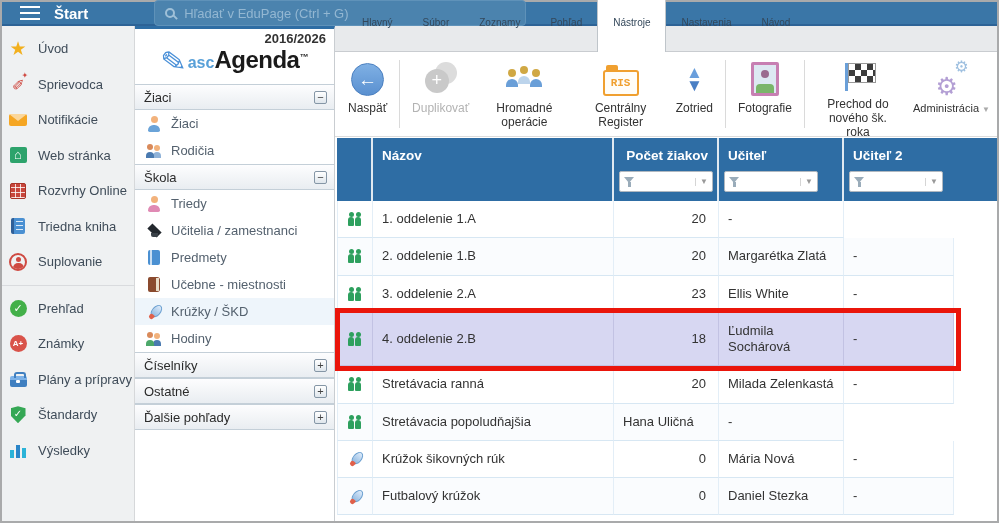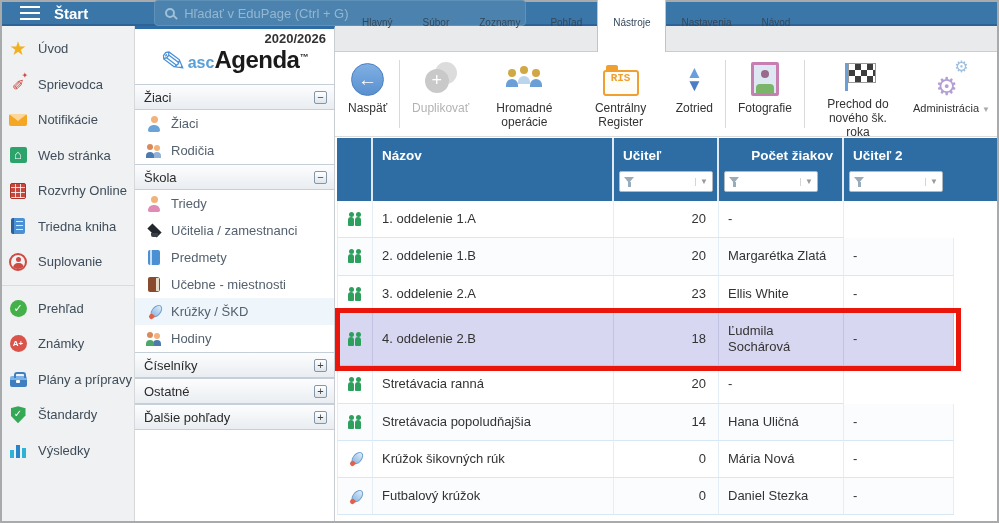--- a/index.html
+++ b/index.html
@@ -118,21 +118,21 @@
   .caret { font-size:8px; color:#aaa; margin-left:3px; }
 
   .tb-back { width:33px; height:33px; border-radius:50%; background:linear-gradient(#7fb0e4,#5a90d0); border:1px solid #4a7fc0; color:#fff; font-size:19px; font-weight:bold; text-align:center; line-height:31px; }
   .tb-back::before { content:"←"; }
   .tb-dup { position:relative; width:40px; height:34px; }
   .tb-dup::before { content:""; position:absolute; right:4px; top:0; width:22px; height:22px; border-radius:50%; background:#dcdcdc; }
   .tb-dup::after { content:"+"; position:absolute; left:4px; top:7px; width:24px; height:24px; border-radius:50%; background:#c9c9c9; color:#fff; font-size:18px; line-height:23px; text-align:center; }
   .tb-ppl { position:relative; width:40px; height:32px; }
   .tb-ppl::before { content:""; position:absolute; top:3px; left:16px; width:8px; height:8px; border-radius:50%; background:#d0a844; box-shadow:-12px 3px 0 #d0a844, 12px 3px 0 #d0a844; }
   .tb-ppl::after { content:""; position:absolute; top:13px; left:14px; width:12px; height:8px; border-radius:6px 6px 0 0; background:#bcd4ec; box-shadow:-12px 3px 0 #6a9fd8, 12px 3px 0 #6a9fd8; }
-  .tb-ris { position:relative; width:36px; height:26px; border:2px solid #f0a030; border-radius:3px; margin-top:8px; display:flex; justify-content:center; background:#fffdf8; }
+  .tb-ris { position:relative; width:36px; height:26px; border:2px solid #f0a030; border-radius:3px; margin-top:8px; display:flex; align-items:center; justify-content:center; background:#fffdf8; }
   .tb-ris::before { content:""; position:absolute; top:-7px; left:1px; width:12px; height:5px; background:#f0a030; border-radius:2px 2px 0 0; }
   .tb-ris .ris-txt { font-family:"Liberation Mono","DejaVu Sans Mono",monospace; font-size:11px; font-weight:bold; color:#f0a030; }
   .tb-sort { display:flex; flex-direction:column; align-items:center; line-height:.78; font-size:17px; }
   .tb-sort::before { content:"▲"; color:#6a9fdc; }
   .tb-sort::after { content:"▼"; color:#4a7fc4; }
   .tb-photo { width:28px; height:34px; border:3px solid #c77fb2; border-radius:2px; background:#dde8f2; position:relative; overflow:hidden; }
   .tb-photo::before { content:""; position:absolute; top:5px; left:7px; width:8px; height:8px; border-radius:50%; background:#9a6a8e; }
   .tb-photo::after { content:""; position:absolute; bottom:0; left:2px; right:2px; height:9px; background:#7ab56a; border-radius:4px 4px 0 0; }
   .tb-flag { position:relative; width:38px; height:34px; }
   .tb-flag::before { content:""; position:absolute; left:6px; top:3px; width:3px; height:28px; background:#6a9fd8; }
@@ -255,21 +255,21 @@
         </div>
       <div class="litem">
           <span class="icw">
             <span class="ic-bars"></span>
           </span>
           <span class="lbl">Výsledky</span>
         </div>
     </div>
 
     <div class="agenda">
-      <div class="year">2020/2026</div>
+      <div class="year">2016/2026</div>
       <div class="logo">
         <span class="pencil"></span>
         <span class="asc">asc</span>
         <span class="agn">Agenda</span>
         <span class="tm">™</span>
       </div>
       <div class="tree">
         <div class="tsec">
             <span class="tlabel">Žiaci</span>
             <span class="tgl">−</span>
@@ -408,22 +408,22 @@
             <span class="cap"><span>Administrácia</span><span class="caret">▼</span></span>
           </div>
       </div>
 
       <div class="tablewrap">
 
         <div class="thead">
           <div class="grid">
             <div class="th"></div>
             <div class="th">Názov</div>
+            <div class="th num">Počet žiakov</div>
             <div class="th">Učiteľ</div>
-            <div class="th num">Počet žiakov</div>
             <div class="th">Učiteľ 2</div>
           </div>
           <div class="grid">
             <div class="tf"></div>
             <div class="tf"></div>
             <div class="tf">
                 <span class="combo">
                   <span class="funnel"></span>
                   <span class="dd"></span>
                 </span>
@@ -512,32 +512,32 @@
           <div class="td">
               <span class="ic-kids"></span>
             </div>
           <div class="td">
               <span class="txt">Stretávacia ranná</span>
             </div>
           <div class="td num">
               <span class="txt">20</span>
             </div>
           <div class="td">
+              <span class="txt">Milada Zelenkastá</span>
+            </div>
+          <div class="td">
               <span class="txt">-</span>
             </div>
         </div>
         <div class="grid trow">
           <div class="td">
               <span class="ic-kids"></span>
             </div>
           <div class="td">
               <span class="txt">Stretávacia popoludňajšia</span>
-            </div>
-          <div class="td num">
-              <span class="txt">14</span>
             </div>
           <div class="td">
               <span class="txt">Hana Uličná</span>
             </div>
           <div class="td">
               <span class="txt">-</span>
             </div>
         </div>
         <div class="grid trow">
           <div class="td">

